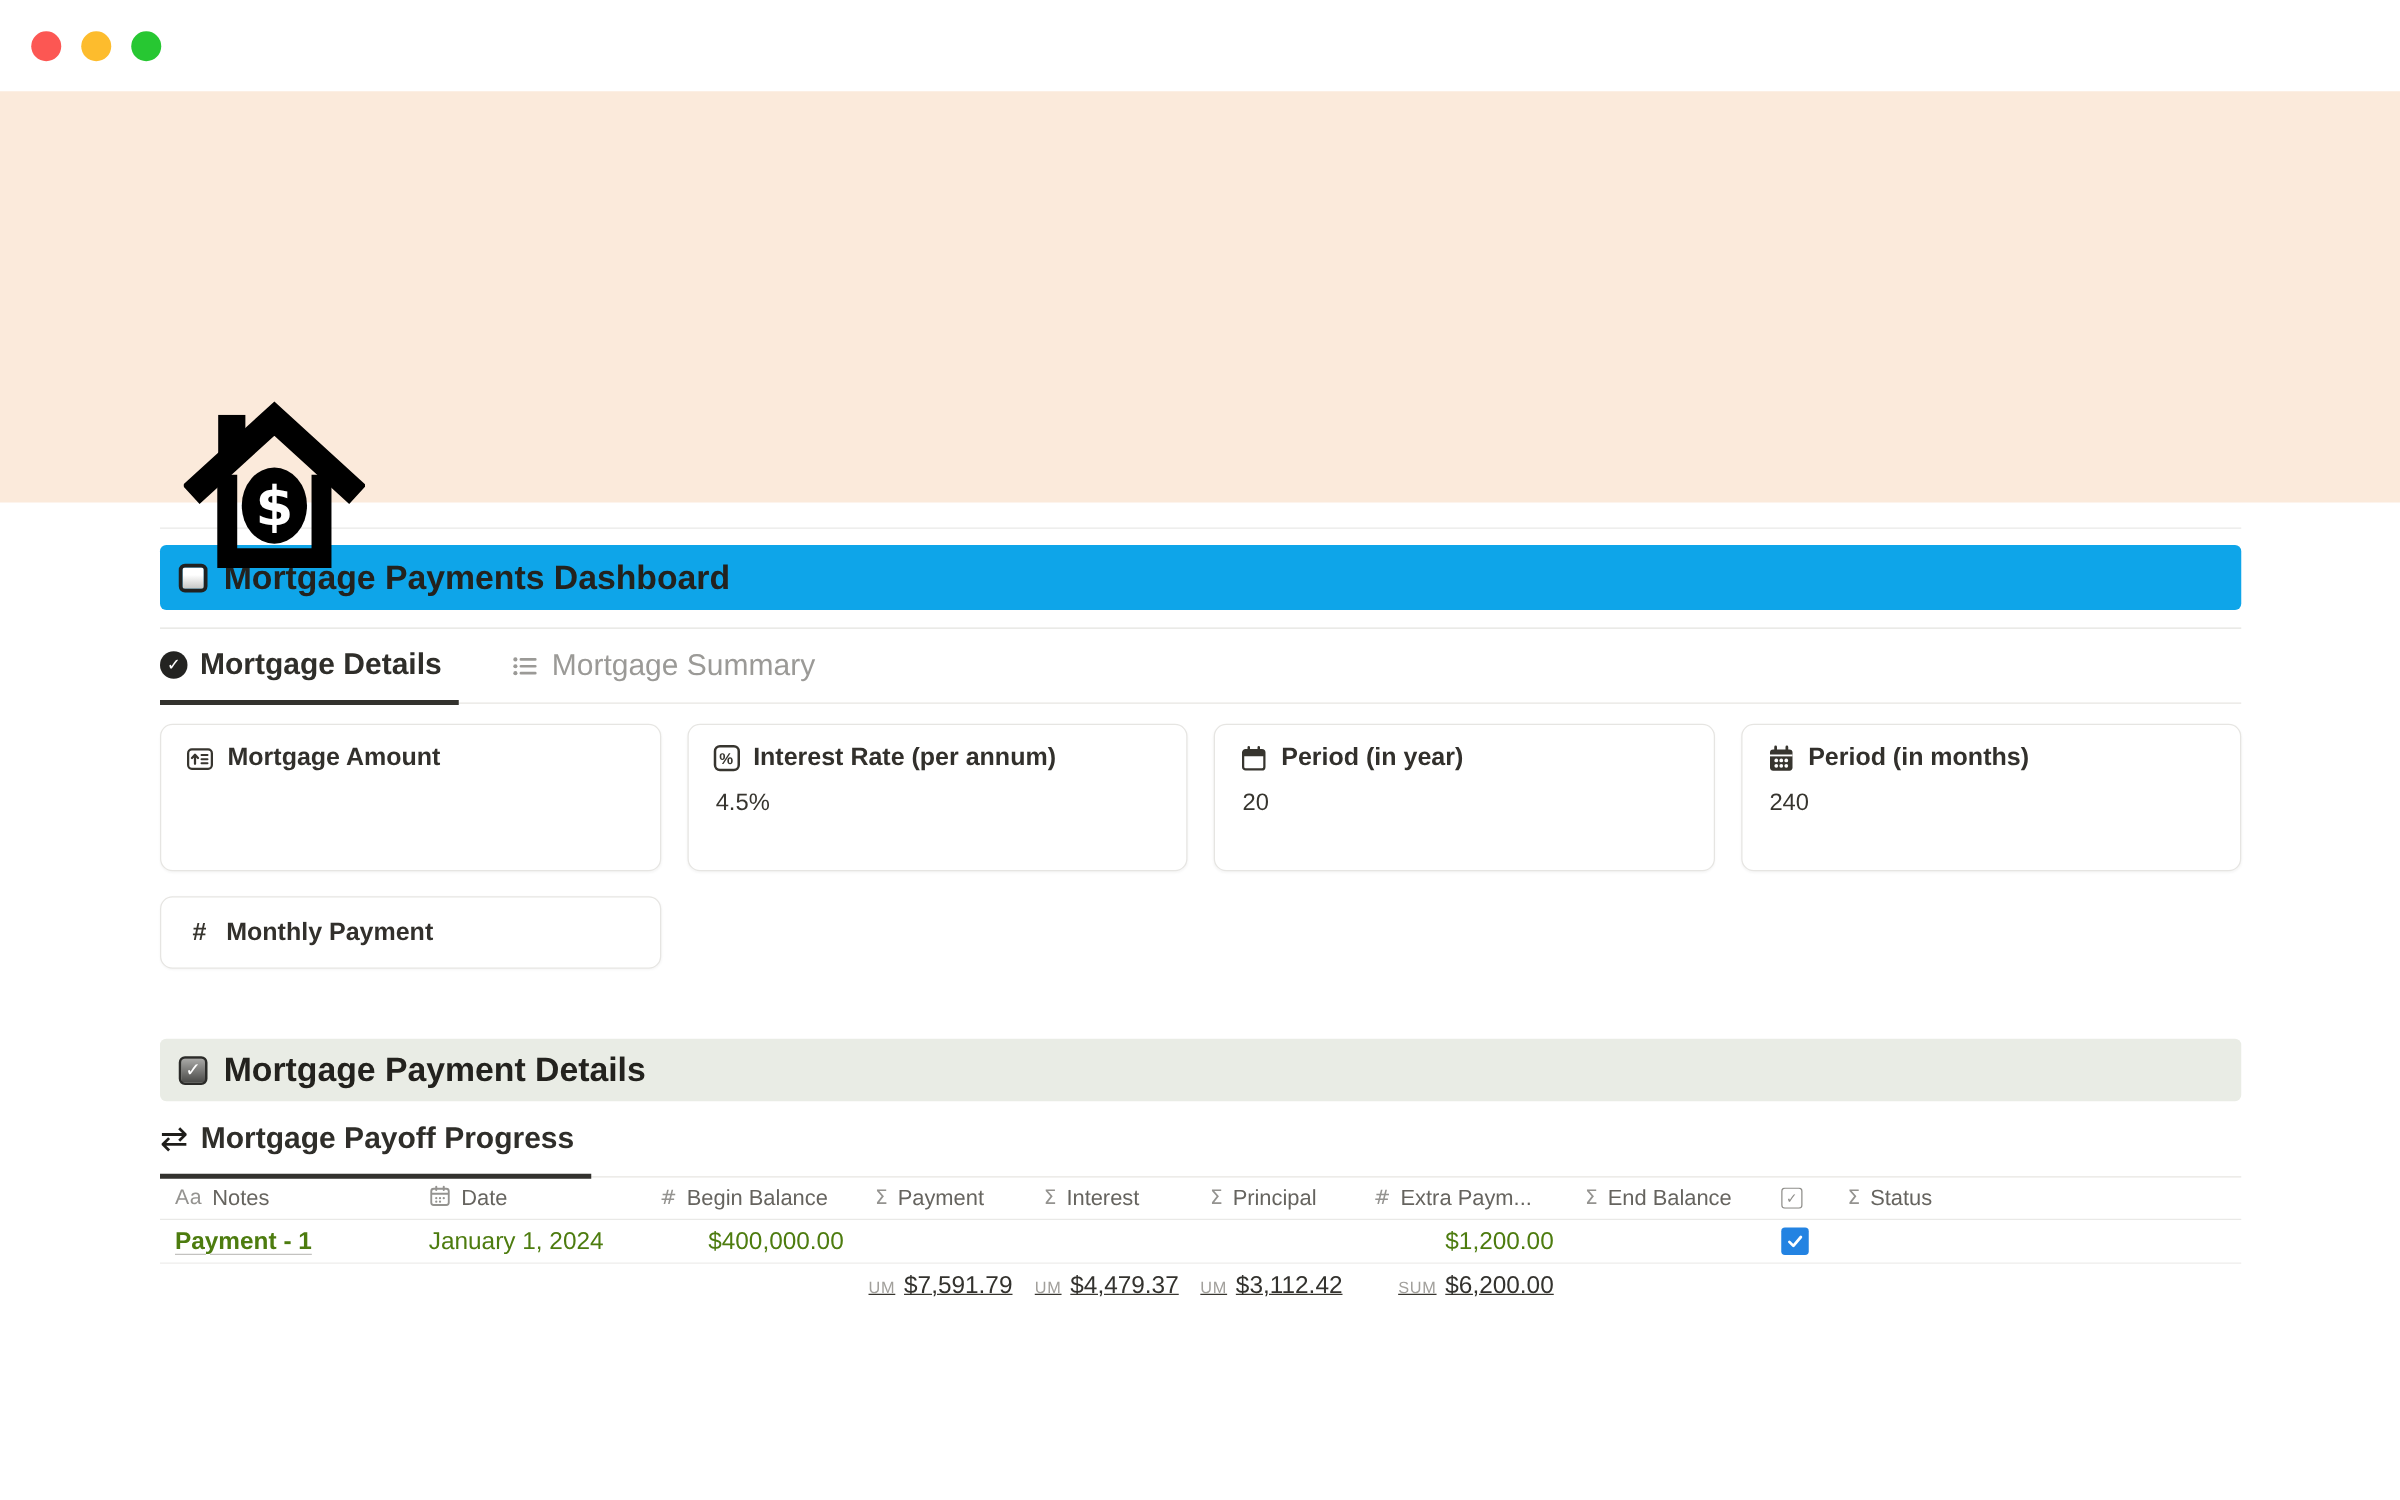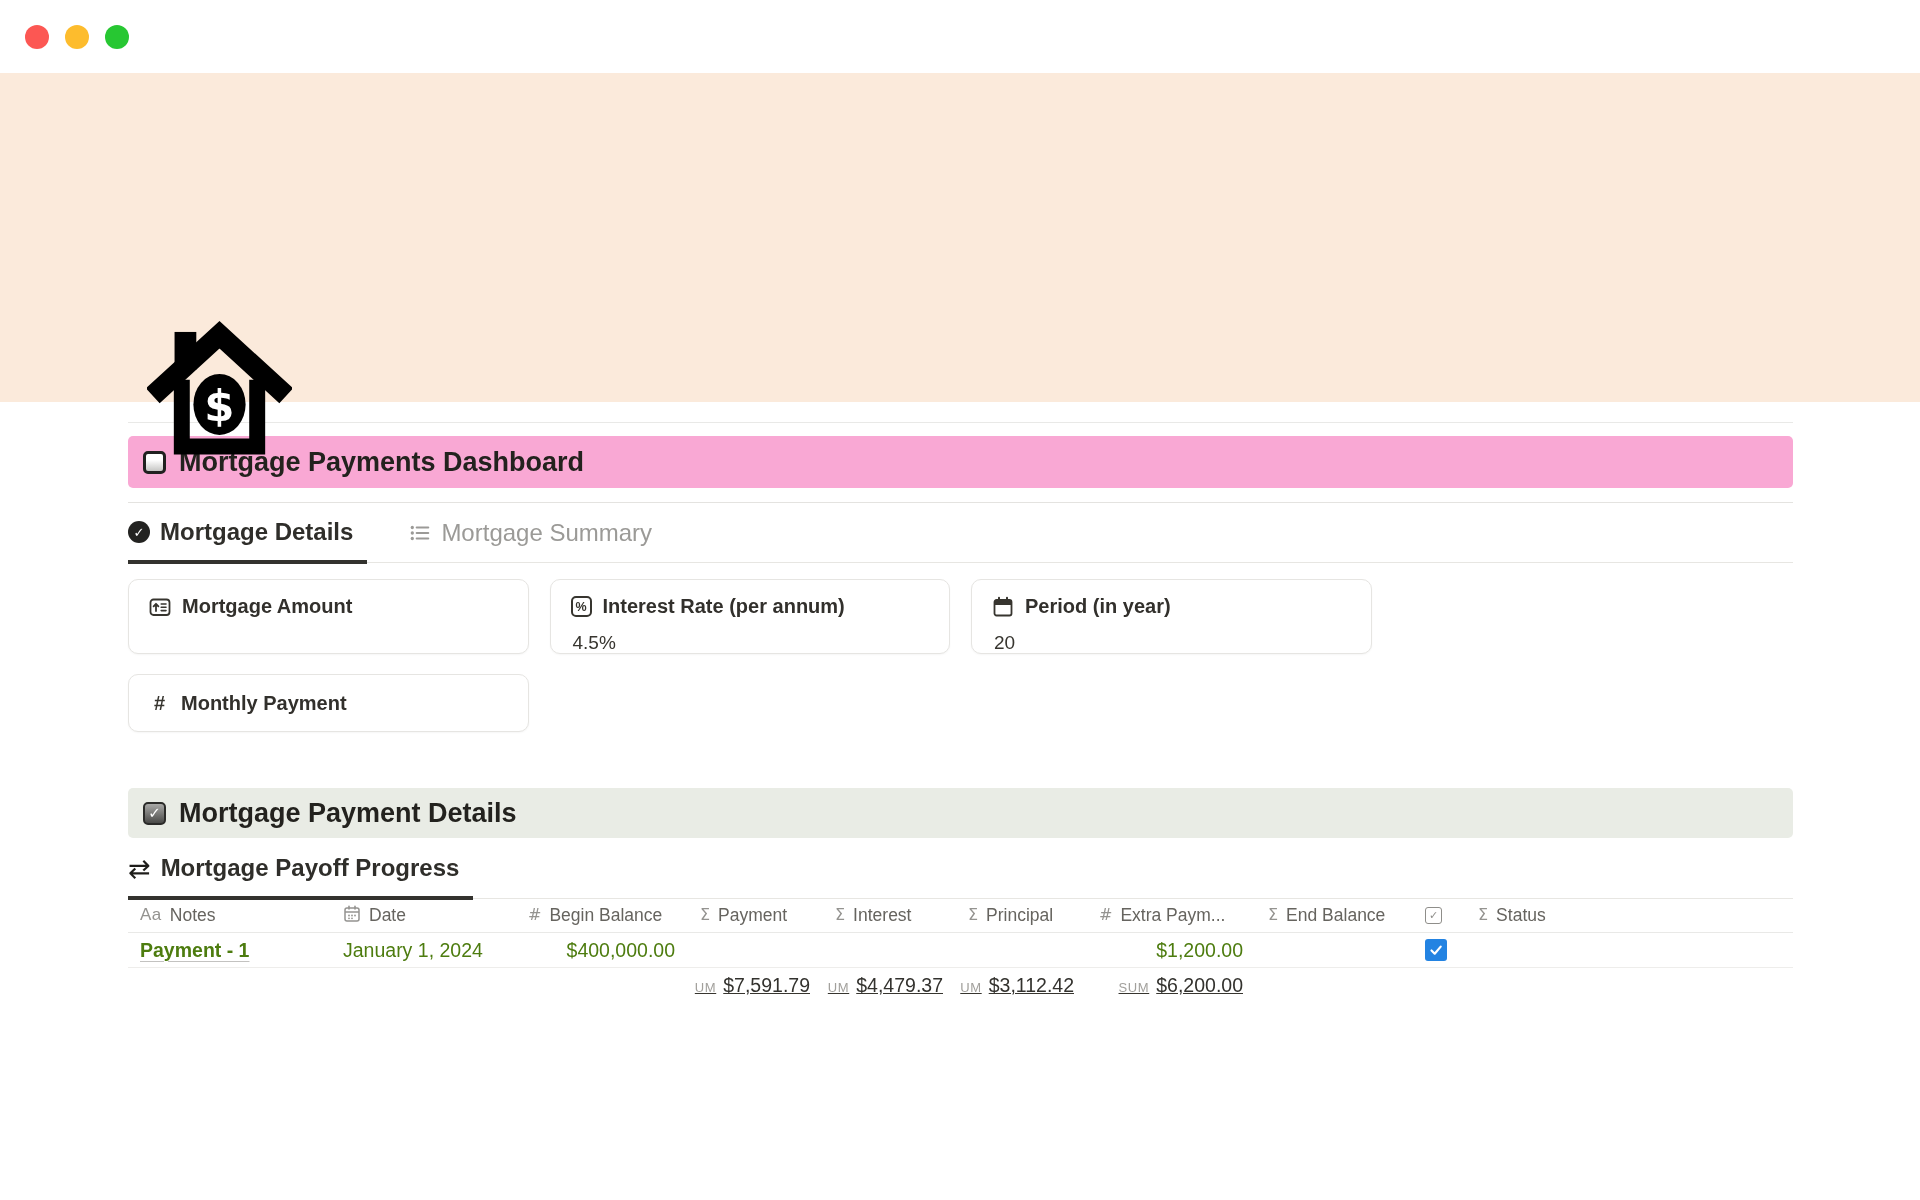--- a/index.html
+++ b/index.html
@@ -18,21 +18,21 @@
   .cover { height:329px; background:#fbeadb; }
   .page-icon { position:absolute; left:147px; top:316px; width:145px; height:145px; }
 
   
   .content { padding:0 127px 0 128px; }
   h1.page-title { padding-top:104px; font-size:49px; font-weight:bold; color:#37352f; letter-spacing:-0.5px; }
   .divider { border:none; border-top:1px solid #e9e9e7; margin-top:20px; }
 
   .callout { margin-top:13px; height:52px; border-radius:5px; display:flex; align-items:center;
     gap:13px; padding:0 15px; }
-  .callout.blue { background:#f9a8d4; }
+  .callout.blue { background:#0ea5e9; }
   .callout.green { background:#e9ece5; margin-top:56px; height:50px; }
   .callout .label { font-size:27px; font-weight:bold; color:#23221e; }
 
   .cb-big { width:23px; height:23px; border-radius:5px; flex:0 0 auto; }
   .cb-unchecked { border:3.2px solid #212120; background:linear-gradient(180deg,#ffffff 35%,#c6c6c4); }
   .cb-checked { border:2px solid #2b2b29; background:linear-gradient(180deg,#a9a9a7,#4a4a48);
     display:flex; align-items:center; justify-content:center; color:#fff; font-size:15px; font-weight:bold;
     font-family:"DejaVu Sans",sans-serif; }
 
   .divider2 { border:none; border-top:1px solid #e4e3e0; margin-top:14px; }
@@ -46,21 +46,21 @@
   .tab.inactive .tab-label { color:#9b9a97; font-weight:normal; }
   .check-circle { width:22px; height:22px; border-radius:50%; background:#232321; color:#fff;
     display:flex; align-items:center; justify-content:center; font-size:13px; font-weight:bold;
     font-family:"DejaVu Sans",sans-serif; }
   .swap-glyph { font-family:"DejaVu Sans",sans-serif; font-size:27px; color:#1e1d1a; line-height:1; }
 
   
   .cards { margin-top:16px; display:grid; grid-template-columns:repeat(4,1fr); gap:21px; }
   .cards.second { margin-top:20px; }
   .card { background:#fff; border:1px solid #e6e5e2; border-radius:10px;
-    box-shadow:0 1px 2px rgba(15,15,15,.04); padding:15px 20px; height:75px; }
+    box-shadow:0 1px 2px rgba(15,15,15,.04); padding:15px 20px; height:118px; }
   .card.short { height:58px; display:flex; align-items:center; }
   .card-head { display:flex; align-items:center; gap:11px; }
   .card-label { font-size:20px; font-weight:600; color:#32302c; }
   .card-value { margin-top:14px; margin-left:2px; font-size:19px; color:#37352f; }
   .pct-icon { width:21px; height:21px; border:2px solid #37352f; border-radius:5px;
     display:flex; align-items:center; justify-content:center; font-size:12.5px; font-weight:bold; color:#37352f; }
   .hash-card { font-size:20px; font-weight:600; color:#37352f; width:21px; text-align:center; }
 
   
   .pd-tabbar { border-bottom:1px solid #e7e6e2; padding-top:16px; display:flex; }
@@ -169,20 +169,37 @@
         <svg width="22" height="22" viewBox="0 0 22 22">
           <rect x="2.5" y="4" width="17" height="15.5" rx="2" stroke="#37352f" stroke-width="1.8" fill="none"></rect>
           <rect x="2.5" y="4.6" width="17" height="4.4" fill="#37352f"></rect>
           <path d="M7 1.8 V5 M15 1.8 V5" stroke="#37352f" stroke-width="2" stroke-linecap="round"></path>
         </svg>
         <span class="card-label">Period (in year)</span>
       </div>
       <div class="card-value">20</div>
     </div>
 
+    <div class="card">
+      <div class="card-head">
+        <svg width="22" height="22" viewBox="0 0 22 22">
+          <path d="M6.5 1.5 V4.5 M15.5 1.5 V4.5" stroke="#37352f" stroke-width="2.2" stroke-linecap="round"></path>
+          <rect x="2" y="3.5" width="18" height="17" rx="2.5" fill="#37352f"></rect>
+          <rect x="2" y="7.6" width="18" height="1.5" fill="#fff"></rect>
+          <circle cx="7" cy="12.3" r="1.5" fill="#fff"></circle>
+            <circle cx="11" cy="12.3" r="1.5" fill="#fff"></circle>
+            <circle cx="15" cy="12.3" r="1.5" fill="#fff"></circle>
+          <circle cx="7" cy="16.6" r="1.5" fill="#fff"></circle>
+            <circle cx="11" cy="16.6" r="1.5" fill="#fff"></circle>
+            <circle cx="15" cy="16.6" r="1.5" fill="#fff"></circle>
+        </svg>
+        <span class="card-label">Period (in months)</span>
+      </div>
+      <div class="card-value">240</div>
+    </div>
   </div>
 
   <div class="cards second">
     <div class="card short">
       <div class="card-head">
         <span class="hash-card">#</span>
         <span class="card-label">Monthly Payment</span>
       </div>
     </div>
   </div>

